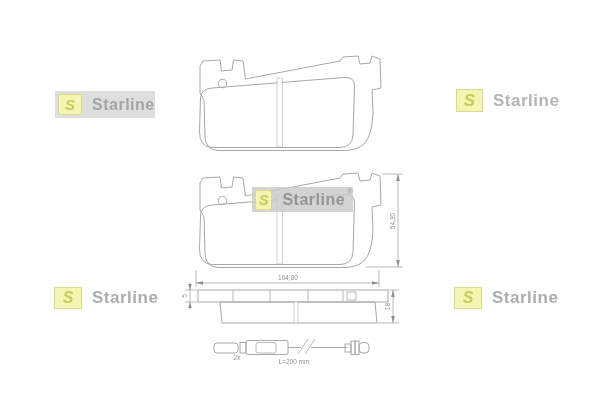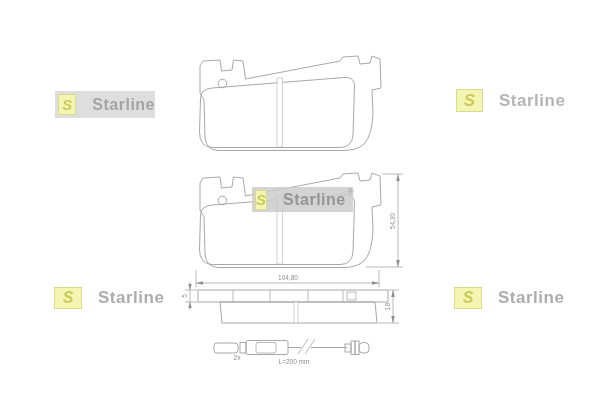--- a/index.html
+++ b/index.html
@@ -10,21 +10,21 @@
   .drawing-svg{position:absolute;left:0;top:0;}
   
   .wm{position:absolute;display:flex;align-items:center;opacity:.92;}
   .wm .sq{
     display:flex;align-items:center;justify-content:center;
     background:#f5f5ad;border:1.5px solid #d9d983;
     color:#c6c64e;font-weight:800;font-style:italic;
     box-sizing:border-box;
   }
   .wm .txt{
-    font-weight:bold;color:#a6a6a6;letter-spacing:.5px;margin-left:16px;
+    font-weight:bold;color:#a6a6a6;letter-spacing:.5px;margin-left:10px;
   }
   .wm .rmark{
     font-weight:normal;color:#9a9a9a;font-size:8px;margin-left:2px;align-self:flex-start;
   }
   .wm-top-left{left:55px;top:91px;width:100px;height:27px;background:#dcdcdc;padding-left:3px;box-sizing:border-box;}
   .wm-top-left .sq{width:24px;height:21px;font-size:15px;}
   .wm-top-left .txt{font-size:16px;color:#9d9d9d;}
   .wm-top-right{left:456px;top:89px;}
   .wm-top-right .sq{width:27px;height:23px;font-size:17px;}
   .wm-top-right .txt{font-size:17px;color:#aeaeae;}

